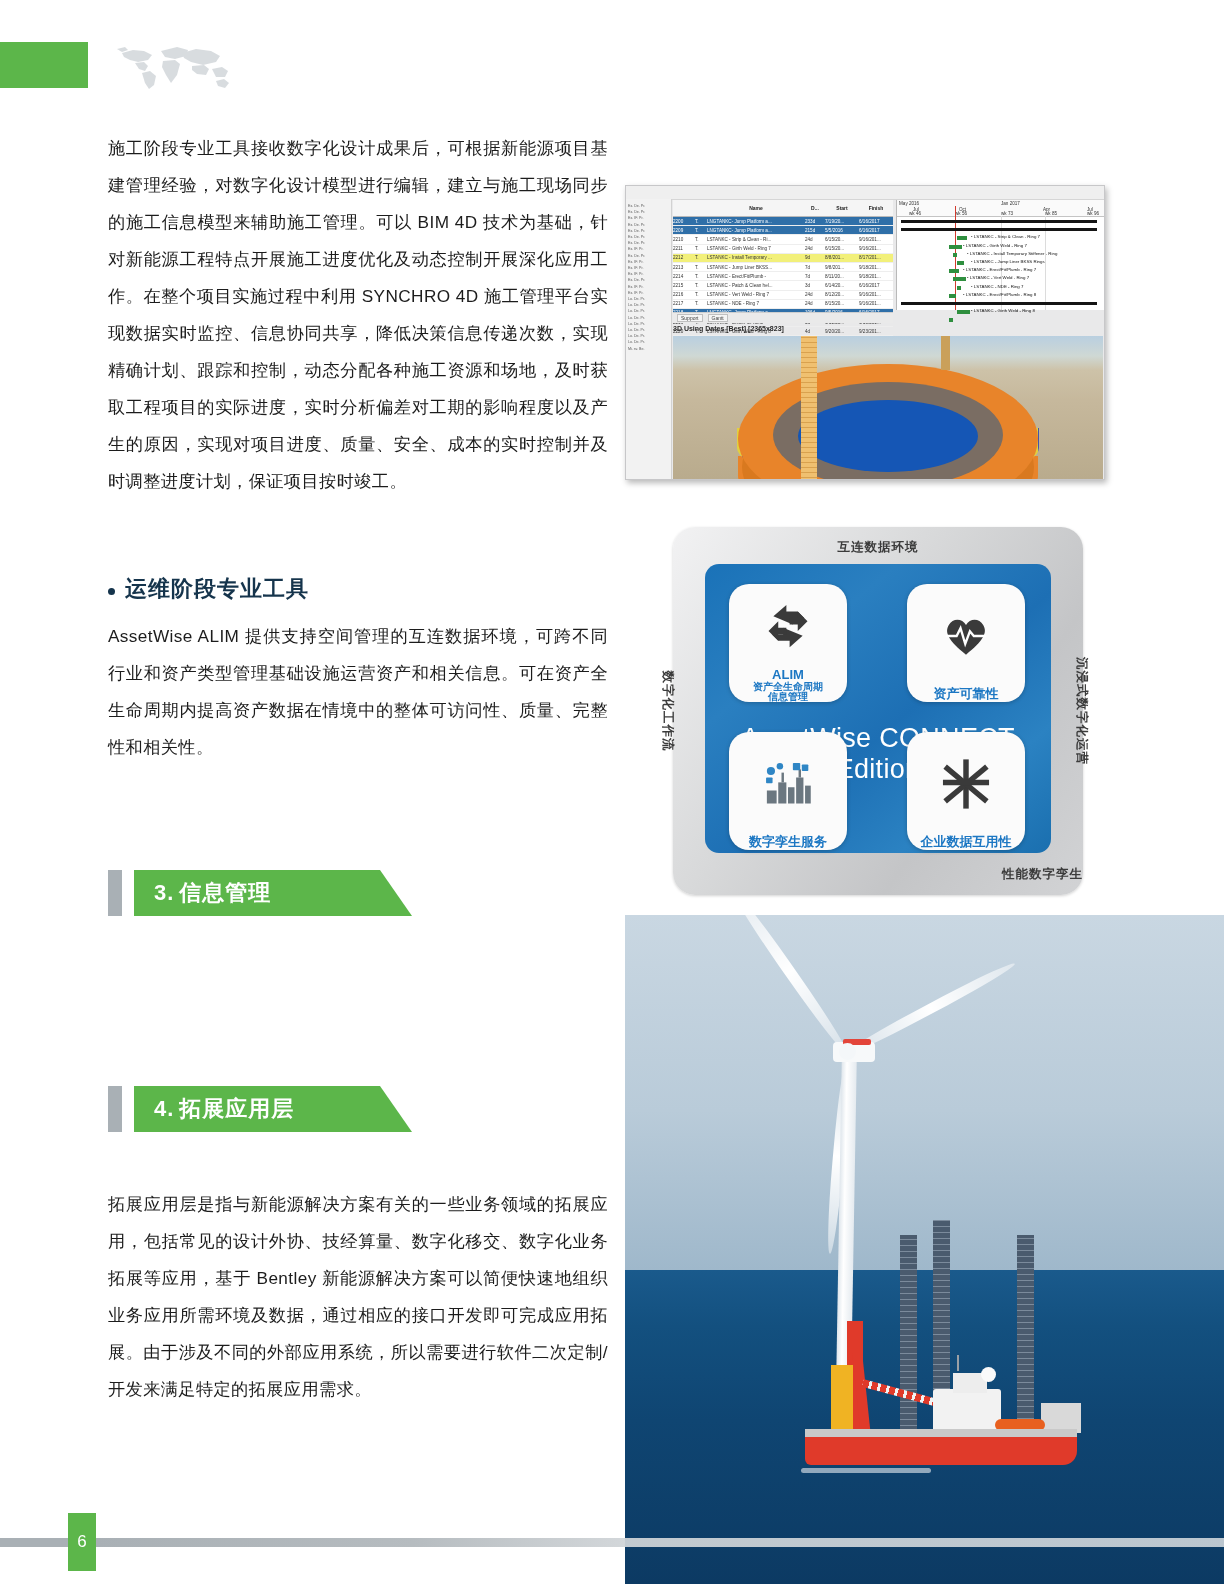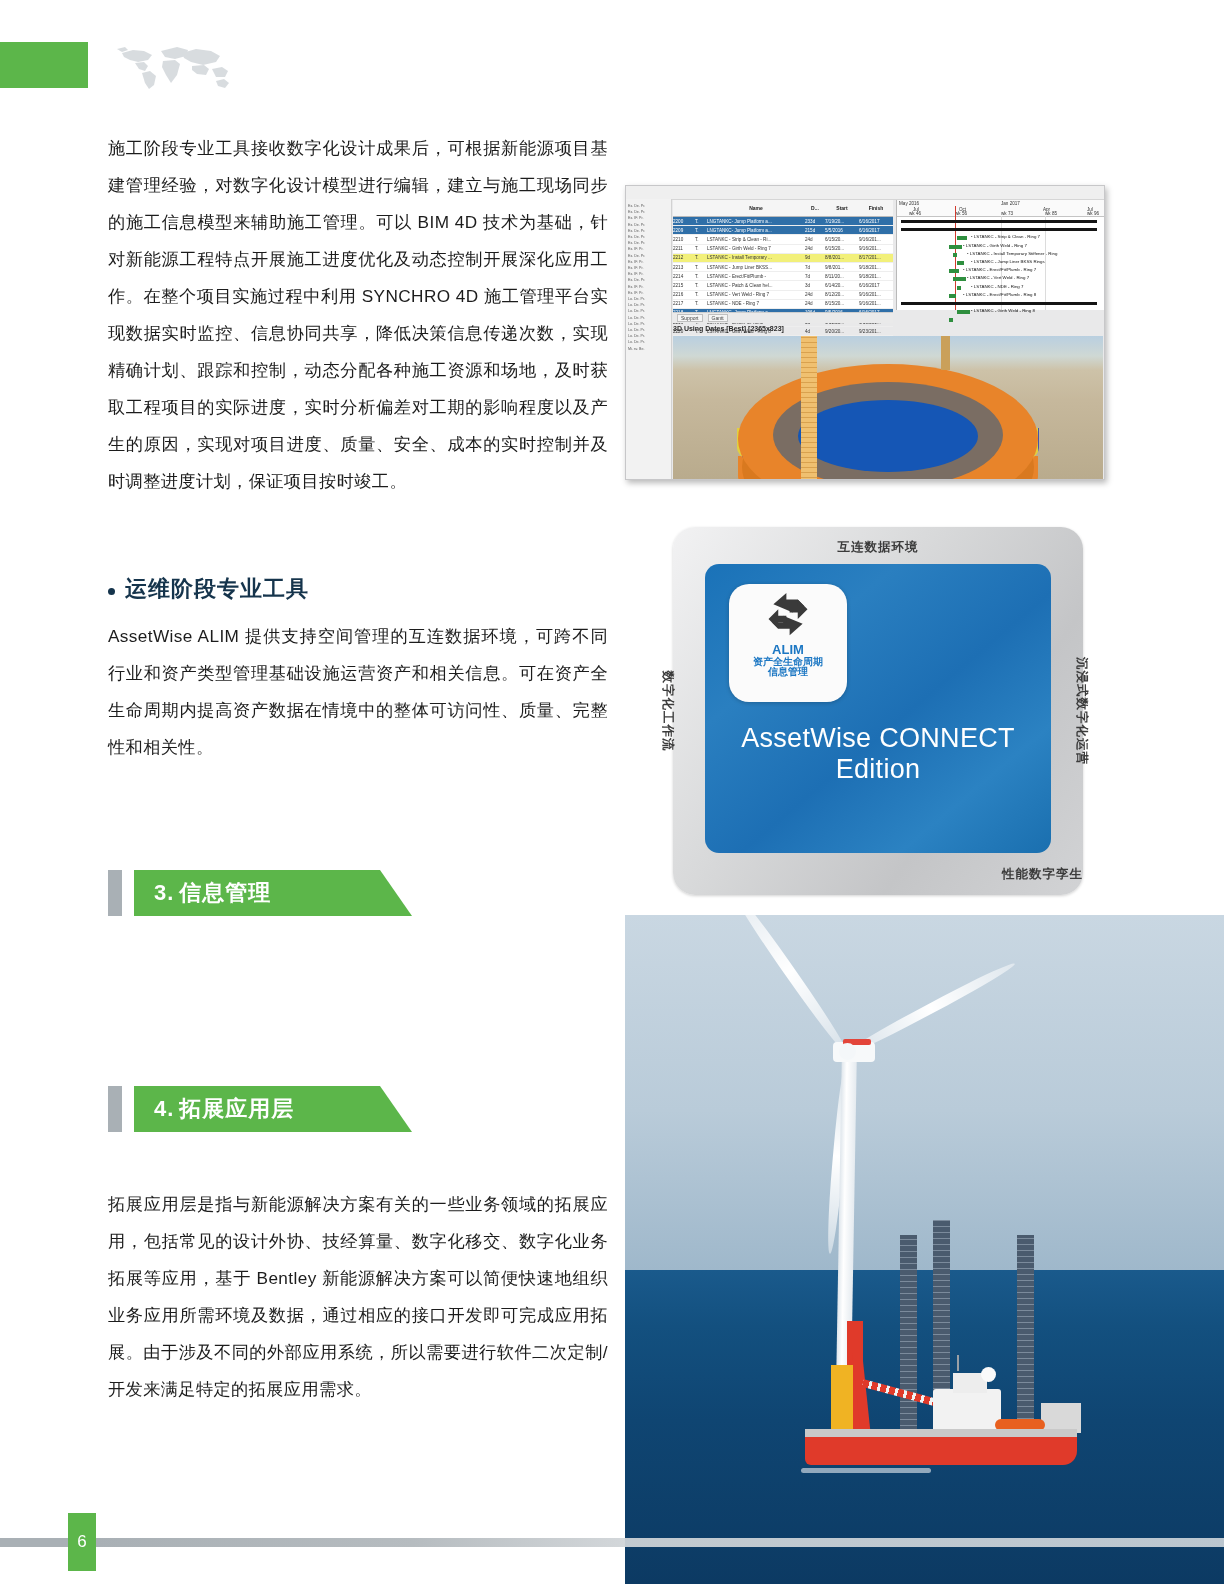--- a/index.html
+++ b/index.html
@@ -111,21 +111,21 @@
   .aw-bot{bottom:12px;left:0;width:100%;text-align:right;}
   .aw-left{left:-46px;top:50%;transform:translateY(-50%) rotate(90deg);white-space:nowrap;}
   .aw-right{right:-52px;top:50%;transform:translateY(-50%) rotate(90deg);white-space:nowrap;}
   .aw-title{
     position:absolute;left:0;width:100%;top:159px;text-align:center;color:#ffffff;
     font-size:27px;letter-spacing:.3px;
   }
   .tile{
     position:absolute;width:118px;height:118px;border-radius:20px;background:#fbfbfb;
     box-shadow:0 1px 4px rgba(0,0,0,.22);display:flex;flex-direction:column;
-    align-items:center;justify-content:flex-end;padding-bottom:26px;box-sizing:border-box;
+    align-items:center;justify-content:flex-end;padding-bottom:1px;box-sizing:border-box;
   }
   .tile .glyph{flex:1;display:flex;align-items:center;justify-content:center;width:100%;}
   .tile .cap{color:#1c77c3;font-size:13px;font-weight:bold;line-height:14px;text-align:center;}
   .tile .cap small{display:block;font-size:10px;font-weight:bold;line-height:9.5px;}
   .t-tl{left:24px;top:20px;} .t-tr{left:202px;top:20px;}
   .t-bl{left:24px;top:168px;} .t-br{left:202px;top:168px;}
 
   
   .photo{position:absolute;left:0;top:915px;width:599px;height:669px;overflow:hidden;
     background:linear-gradient(to bottom,#c5d4e0 0%,#bdcfdd 28%,#b4c8d8 46%,#9fb9cc 52%,#17527f 53%,#13406b 72%,#0d3358 100%);}
@@ -435,22 +435,67 @@
             <path d="M20 50 L8 38 L20 26 L20 34 L30 34 L30 42 L20 42 Z"></path>
           </svg>
         </div>
         <div class="cap">
           <span>ALIM</span>
           <small>资产全生命周期</small>
           <small>信息管理</small>
         </div>
       </div>
 
-
-
+      <div class="tile t-tr">
+        <div class="glyph">
+          <svg viewBox="0 0 64 64" width="50" height="50">
+            <path d="M32 56 C10 38 4 28 10 18 C15 9 27 9 32 18 C37 9 49 9 54 18 C60 28 54 38 32 56 Z" fill="#3a3a3a"></path>
+            <polyline points="6,32 20,32 25,22 31,42 37,26 42,32 58,32" fill="none" stroke="#ffffff" stroke-width="3"></polyline>
+          </svg>
+        </div>
+        <div class="cap">资产可靠性</div>
+      </div>
+
+      <div class="tile t-bl">
+        <div class="glyph">
+          <svg viewBox="0 0 64 64" width="52" height="52">
+            <g fill="#6b7780">
+              <rect x="6" y="40" width="12" height="16"></rect>
+              <rect x="20" y="30" width="10" height="26"></rect>
+              <rect x="32" y="36" width="8" height="20"></rect>
+              <rect x="42" y="24" width="9" height="32"></rect>
+              <rect x="53" y="34" width="7" height="22"></rect>
+              <rect x="24" y="18" width="3" height="12"></rect>
+              <rect x="45" y="14" width="3" height="10"></rect>
+            </g>
+            <g fill="#2f86c5">
+              <circle cx="11" cy="16" r="5"></circle>
+                <circle cx="22" cy="10" r="4"></circle>
+              <rect x="38" y="6" width="9" height="9" rx="1"></rect>
+              <rect x="49" y="8" width="8" height="8" rx="1"></rect>
+              <rect x="5" y="24" width="8" height="7" rx="1"></rect>
+            </g>
+          </svg>
+        </div>
+        <div class="cap">数字孪生服务</div>
+      </div>
+
+      <div class="tile t-br">
+        <div class="glyph">
+          <svg viewBox="0 0 64 64" width="50" height="50" stroke="#3a3a3a" stroke-width="7" fill="none" stroke-linecap="square">
+            <line x1="32" y1="4" x2="32" y2="60"></line>
+            <line x1="8" y1="12" x2="32" y2="32"></line>
+            <line x1="56" y1="12" x2="32" y2="32"></line>
+            <line x1="8" y1="52" x2="32" y2="32"></line>
+            <line x1="56" y1="52" x2="32" y2="32"></line>
+            <line x1="6" y1="30" x2="58" y2="30"></line>
+          </svg>
+        </div>
+        <div class="cap">企业数据互用性</div>
+      </div>
     </div>
   </div>
 
   <div class="photo">
     <div class="sky-h"></div>
     <div class="sea"></div>
 
     <div class="blade b1"></div>
     <div class="blade b2"></div>
     <div class="blade b3"></div>

